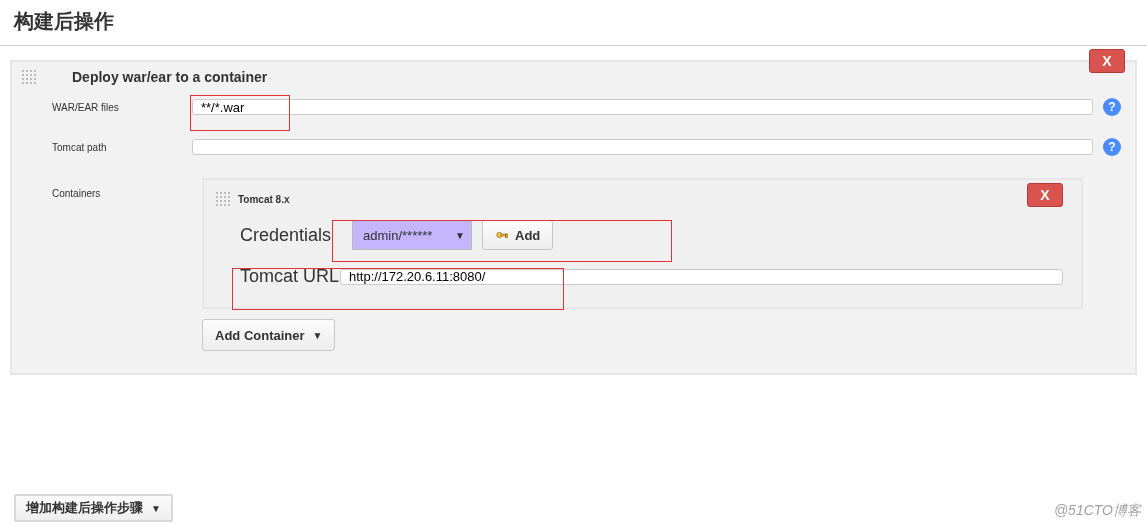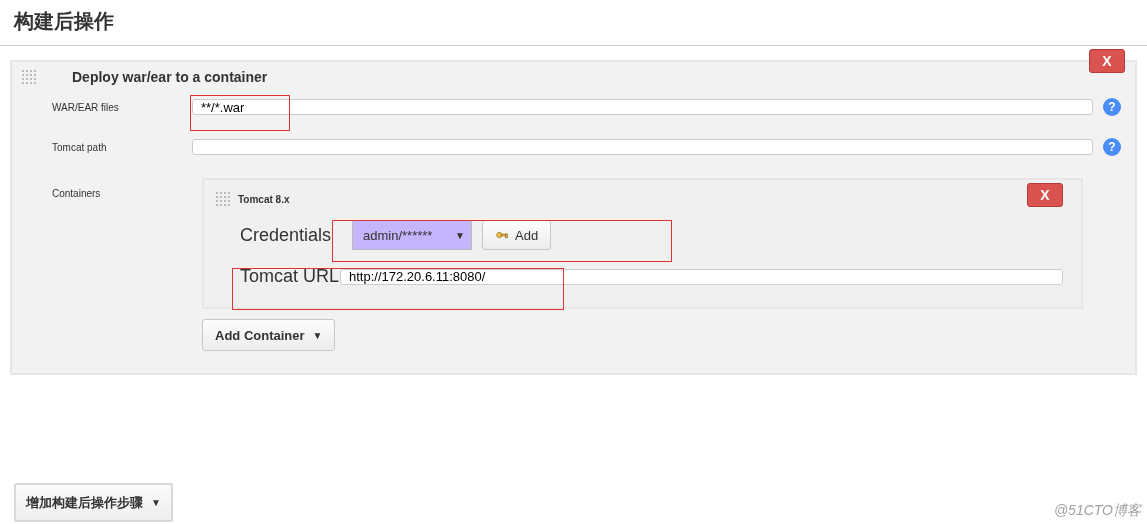--- a/index.html
+++ b/index.html
@@ -161,21 +161,21 @@
     align-items: center;
     height: 30px;
     border: 1px solid #c8c8c8;
     border-radius: 3px;
     background: linear-gradient(#fdfdfd,#ececec);
     padding: 0 12px;
     font-size: 13px;
     margin-left: 10px;
     cursor: pointer;
     color: #333;
-    font-weight: normal;
+    font-weight: bold;
   }
   .key-icon {
     width: 14px; height: 14px;
     margin-right: 6px;
     display:inline-block;
   }
   .url-row .text-input { flex: 1; }
   .add-container-btn {
     display: inline-flex;
     align-items: center;
@@ -195,21 +195,21 @@
     align-items:center;
     padding: 14px 14px 4px 40px;
   }
   .checkbox { width:14px; height:14px; margin-left: 6px; }
   .bottom-btn {
     position: absolute;
     left: 14px;
     bottom: 2px;
     display:inline-flex;
     align-items:center;
-    height:39px;
+    height:28px;
     border:2px solid #d8d8d8;
     background: linear-gradient(#fbfbfb,#eee);
     padding: 0 10px;
     font-size:13px;
     font-weight:bold;
     cursor:pointer;
     border-radius:2px;
   }
   .bottom-btn .caret { margin-left:8px; font-size:10px; }
   .watermark {

